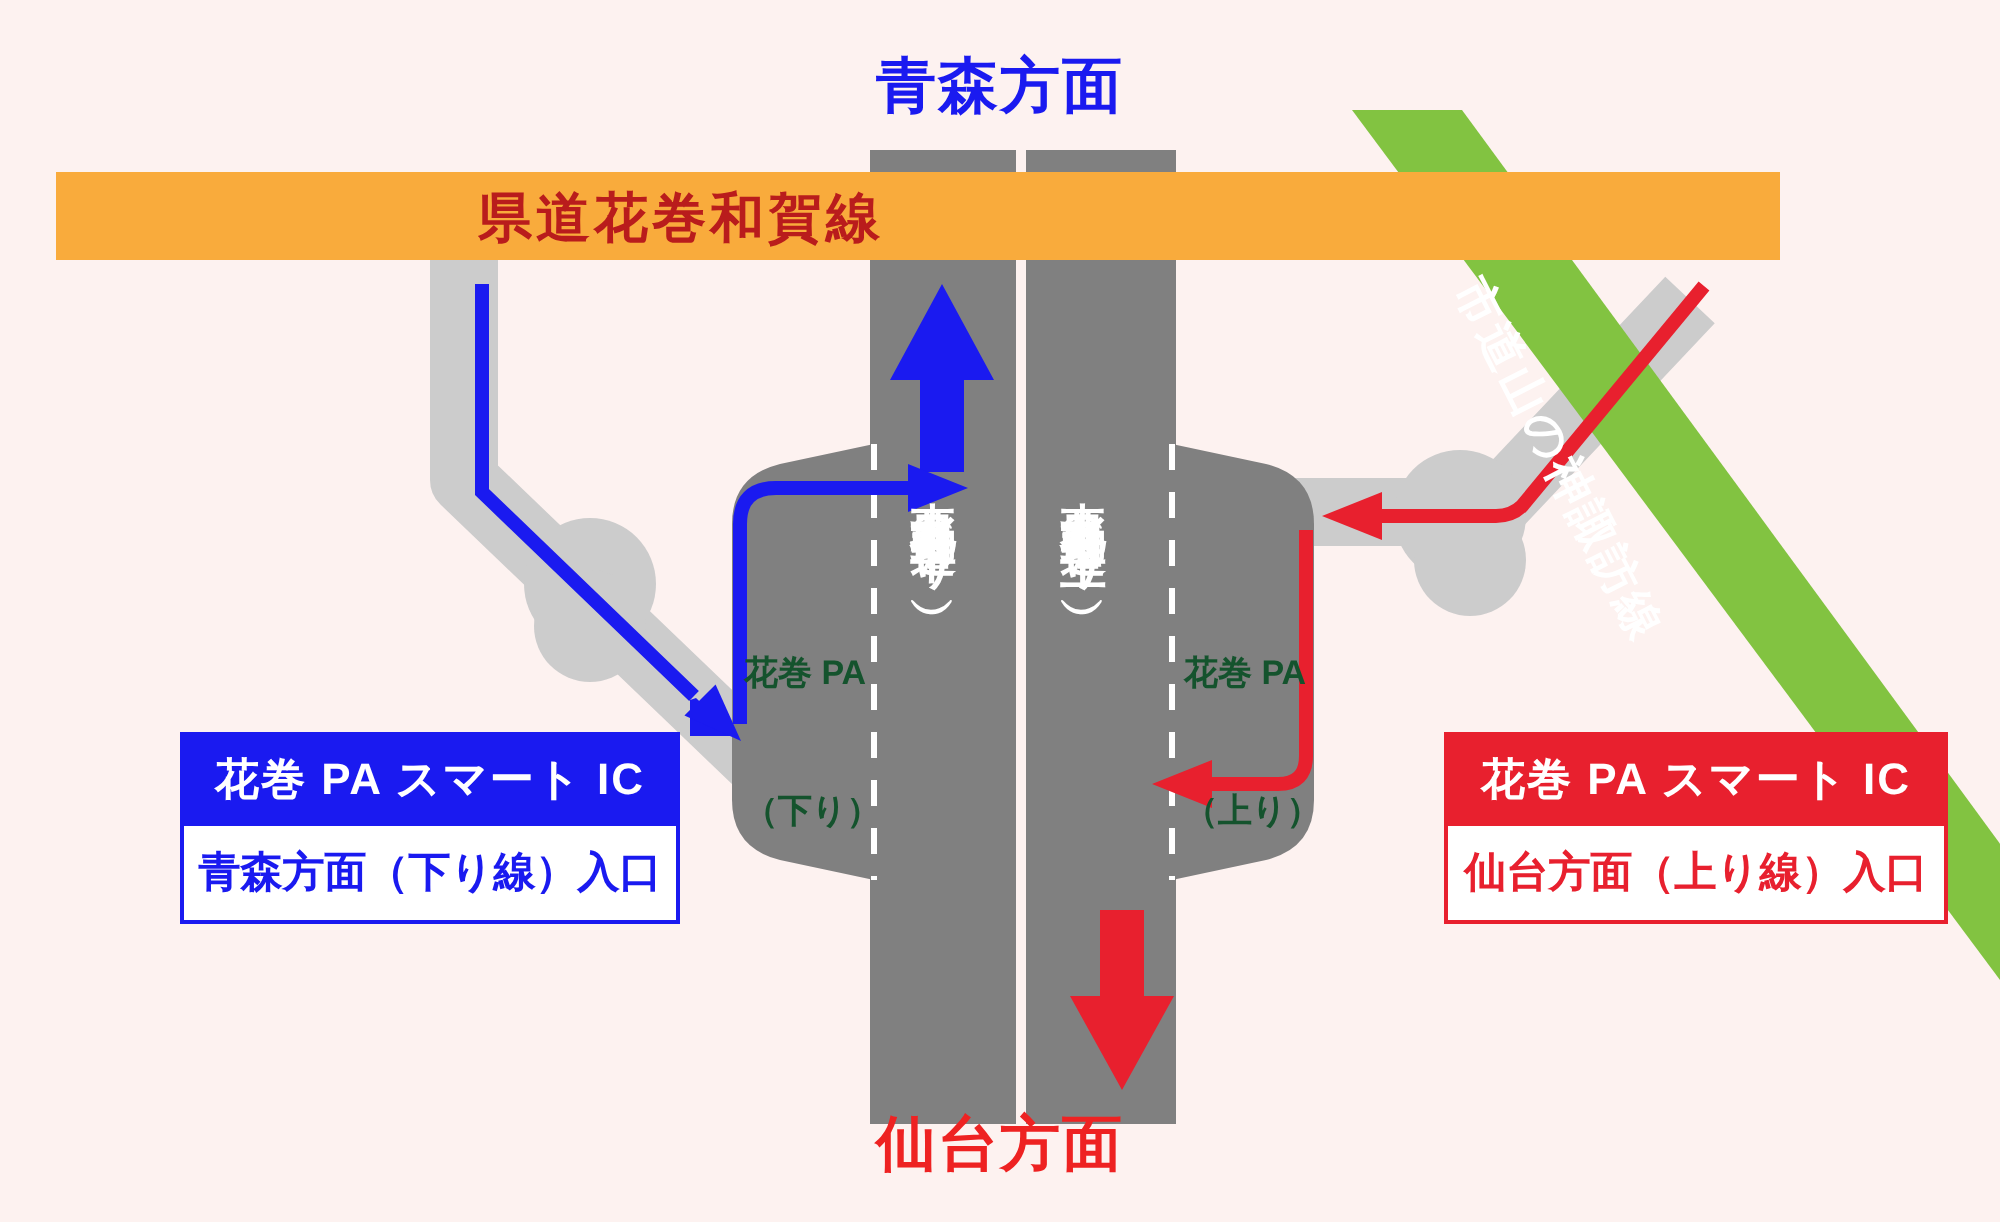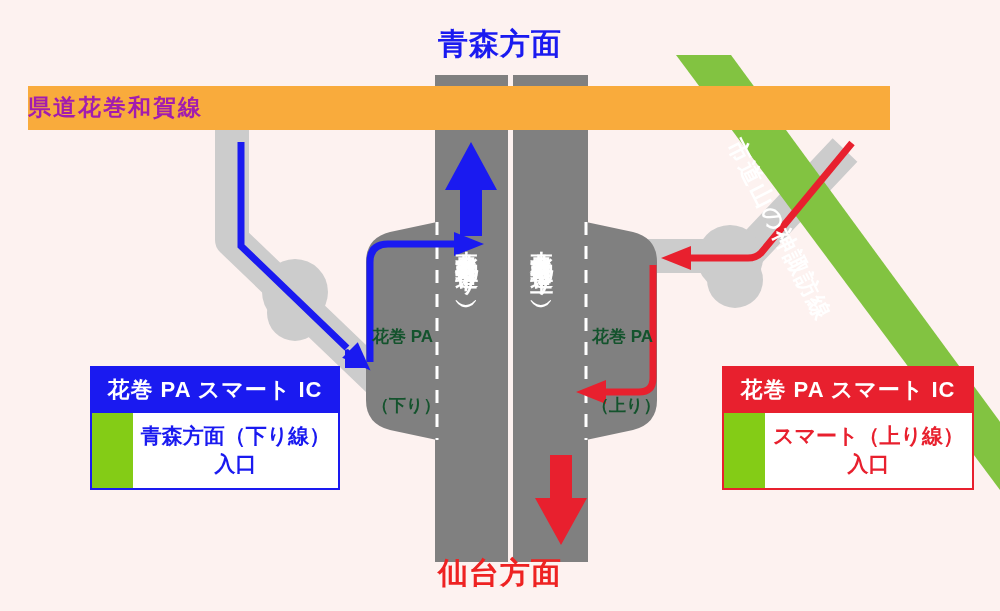--- a/index.html
+++ b/index.html
@@ -47,24 +47,24 @@
     text-align: center;
     font-size: 30px;
     font-weight: bold;
     color: #ee2222;
     letter-spacing: 1px;
   }
   
   .road-pref-label {
     left: 28px; top: 95px;
     width: 625px;
-    text-align: left;
-    font-size: 23px;
-    font-weight: bold;
-    color: #a21caf;
+    text-align: center;
+    font-size: 27px;
+    font-weight: bold;
+    color: #b91c1c;
     letter-spacing: 2px;
   }
   
   .road-city-label {
     left: 745px;
     top: 135px;
     font-size: 23px;
     font-weight: bold;
     color: #ffffff;
     letter-spacing: 2px;
@@ -106,21 +106,20 @@
     padding: 7px 0 8px 0;
     letter-spacing: 1px;
   }
   .infobox .ib-body {
     font-size: 21px;
     font-weight: bold;
     text-align: center;
     padding: 9px 0 10px 0;
     letter-spacing: 0px;
     background: #ffffff;
-    margin-left: 41px;
   }
   .box-blue {
     left: 90px; top: 366px; width: 250px;
     border: 2px solid #1a1af0;
   }
   .box-blue .ib-head { background: #1a1af0; }
   .box-blue .ib-body { color: #1a1af0; }
   .box-red {
     left: 722px; top: 366px; width: 252px;
     border: 2px solid #e8202e;
@@ -223,16 +222,16 @@
     <div>（上り）</div>
   </div>
 
   <div class="infobox box-blue">
     <div class="ib-head">花巻 PA スマート IC</div>
     <div class="ib-body">青森方面（下り線）入口</div>
   </div>
 
   <div class="infobox box-red">
     <div class="ib-head">花巻 PA スマート IC</div>
-    <div class="ib-body">スマート（上り線）入口</div>
+    <div class="ib-body">仙台方面（上り線）入口</div>
   </div>
 
 </div>
 
 </body></html>

